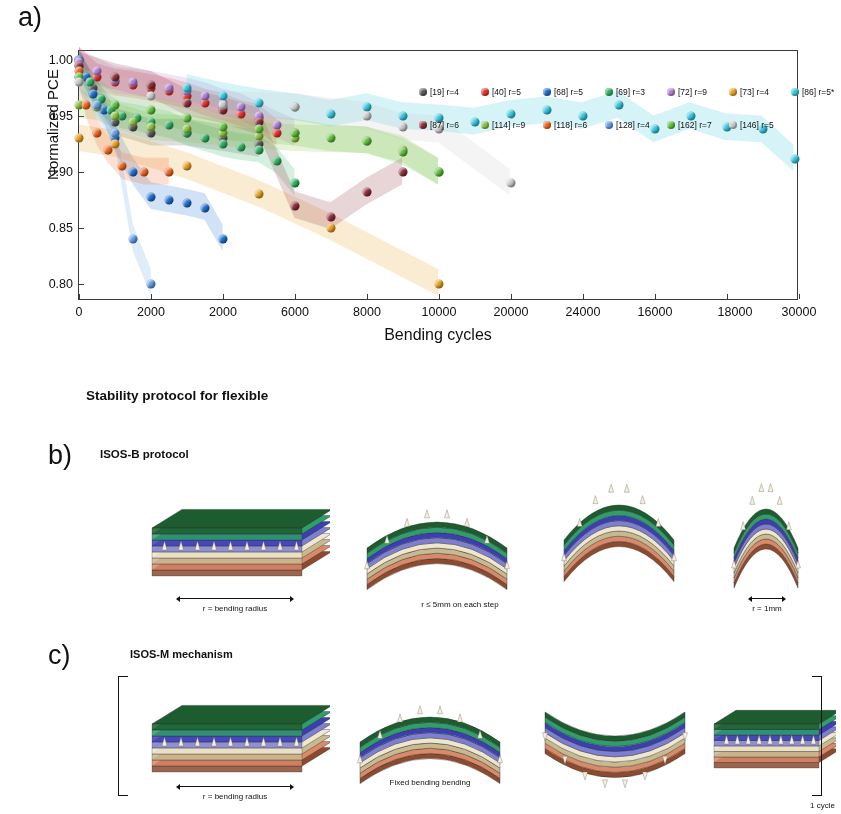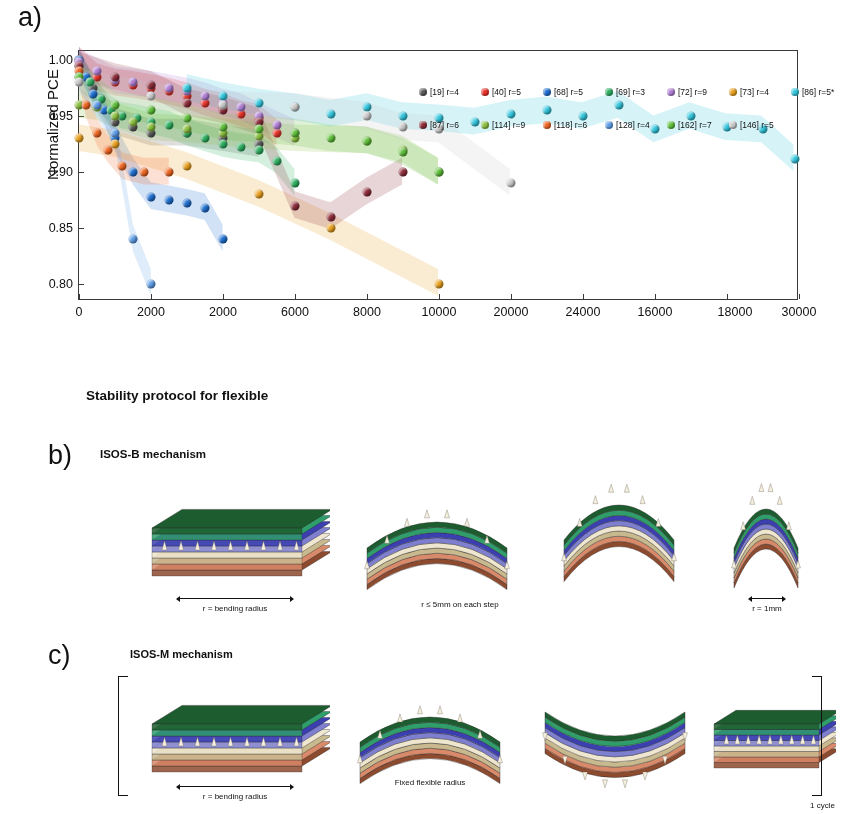--- a/index.html
+++ b/index.html
@@ -181,20 +181,21 @@
 </style>
 </head>
 <body>
 
 <div class="panel-letter" id="letter-a">a)</div>
 <div class="panel-letter" id="letter-b">b)</div>
 <div class="panel-letter" id="letter-c">c)</div>
 
 <div id="chart-panel">
   <div id="ylabel">Normalized PCE</div>
+  <div id="xlabel">Bending cycles</div>
 
   <div id="plot-frame">
     <div id="ticks-y">
         <div class="ytick" style="top: 233.184px;">0.80</div>
         <div class="ytick-mark" style="top: 233.184px;"></div>
         <div class="ytick" style="top: 177.13px;">0.85</div>
         <div class="ytick-mark" style="top: 177.13px;"></div>
         <div class="ytick" style="top: 121.076px;">0.90</div>
         <div class="ytick-mark" style="top: 121.076px;"></div>
         <div class="ytick" style="top: 65.0224px;">0.95</div>
@@ -432,21 +433,21 @@
         </div>
         <div class="legend-item">
           <span class="legend-dot" style="background: rgb(198, 198, 198);"></span>
           <span>[146] r=5</span>
         </div>
       </div>
   </div>
 </div>
 
 <div id="protocol-title">Stability protocol for flexible</div>
-<div id="isosb-title">ISOS-B mechanism</div>
+<div id="isosb-title">ISOS-B protocol</div>
 <div id="isosm-title">ISOS-M mechanism</div>
 
 <svg class="stack-svg" id="b-dev-1" style="left:140px; top:470px;" width="190" height="125" viewBox="0 0 190 125">
     <polygon points="12,100 162,100 192,81.4 42,81.4" fill="#8c4a2f" stroke="#2a2a2a" stroke-width="0.4"></polygon>
     <polygon points="12,100 162,100 162,106 12,106" fill="#8c4a2f" fill-opacity="0.85" stroke="#2a2a2a" stroke-width="0.3"></polygon>
     <polygon points="12,94 162,94 192,75.4 42,75.4" fill="#d98a6a" stroke="#2a2a2a" stroke-width="0.4"></polygon>
     <polygon points="12,94 162,94 162,100 12,100" fill="#d98a6a" fill-opacity="0.85" stroke="#2a2a2a" stroke-width="0.3"></polygon>
     <polygon points="12,88 162,88 192,69.4 42,69.4" fill="#c9b98f" stroke="#2a2a2a" stroke-width="0.4"></polygon>
     <polygon points="12,88 162,88 162,94 12,94" fill="#c9b98f" fill-opacity="0.85" stroke="#2a2a2a" stroke-width="0.3"></polygon>
     <polygon points="12,82 162,82 192,63.4 42,63.4" fill="#efe6d0" stroke="#2a2a2a" stroke-width="0.4"></polygon>
@@ -618,14 +619,14 @@
     <polygon points="72.375,72 77.375,72 74.875,63" fill="#f4efdf" stroke="#6a6350" stroke-width="0.35"></polygon>
     <polygon points="83.25,72 88.25,72 85.75,63" fill="#f4efdf" stroke="#6a6350" stroke-width="0.35"></polygon>
     <polygon points="94.125,72 99.125,72 96.625,63" fill="#f4efdf" stroke="#6a6350" stroke-width="0.35"></polygon>
     <polygon points="105,72 110,72 107.5,63" fill="#f4efdf" stroke="#6a6350" stroke-width="0.35"></polygon>
   </svg>
 
 <div class="bracket-left" style="left:118px; top:676px; height:118px;"></div>
 <div class="bracket-right" style="left:812px; top:676px; height:118px;"></div>
 <div class="arrow-line" style="left:180px; top:786px; width:110px;"></div>
 <div class="dev-caption" style="left:175px; top:792px; width:120px;">r = bending radius</div>
-<div class="dev-caption" style="left:355px; top:778px; width:150px;">Fixed flexible radius</div>
+<div class="dev-caption" style="left:355px; top:778px; width:150px;">Fixed bending bending</div>
 <div id="cycle-label">1 cycle</div>
 
 </body></html>

